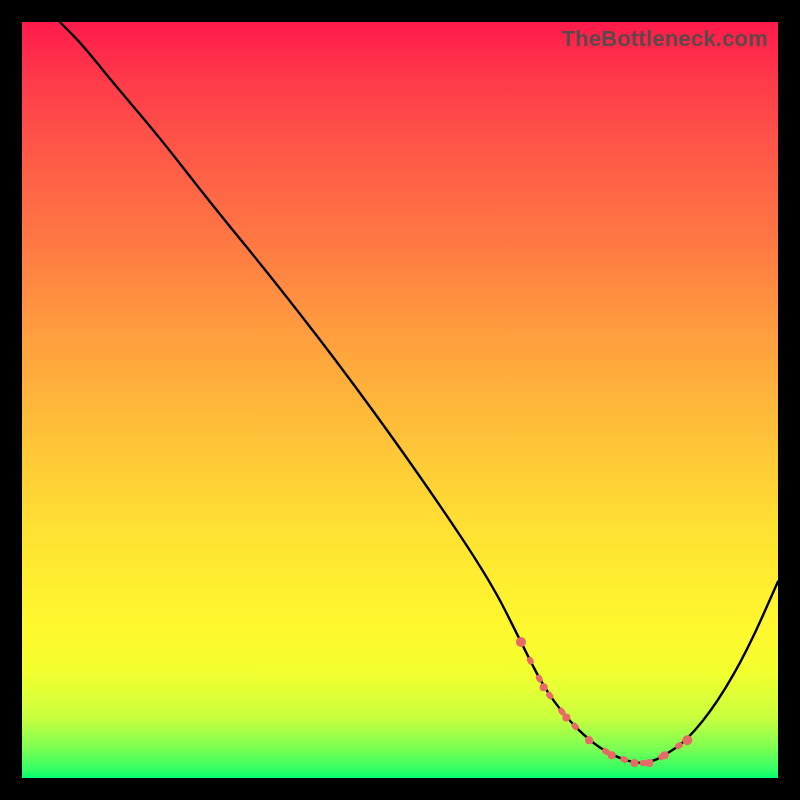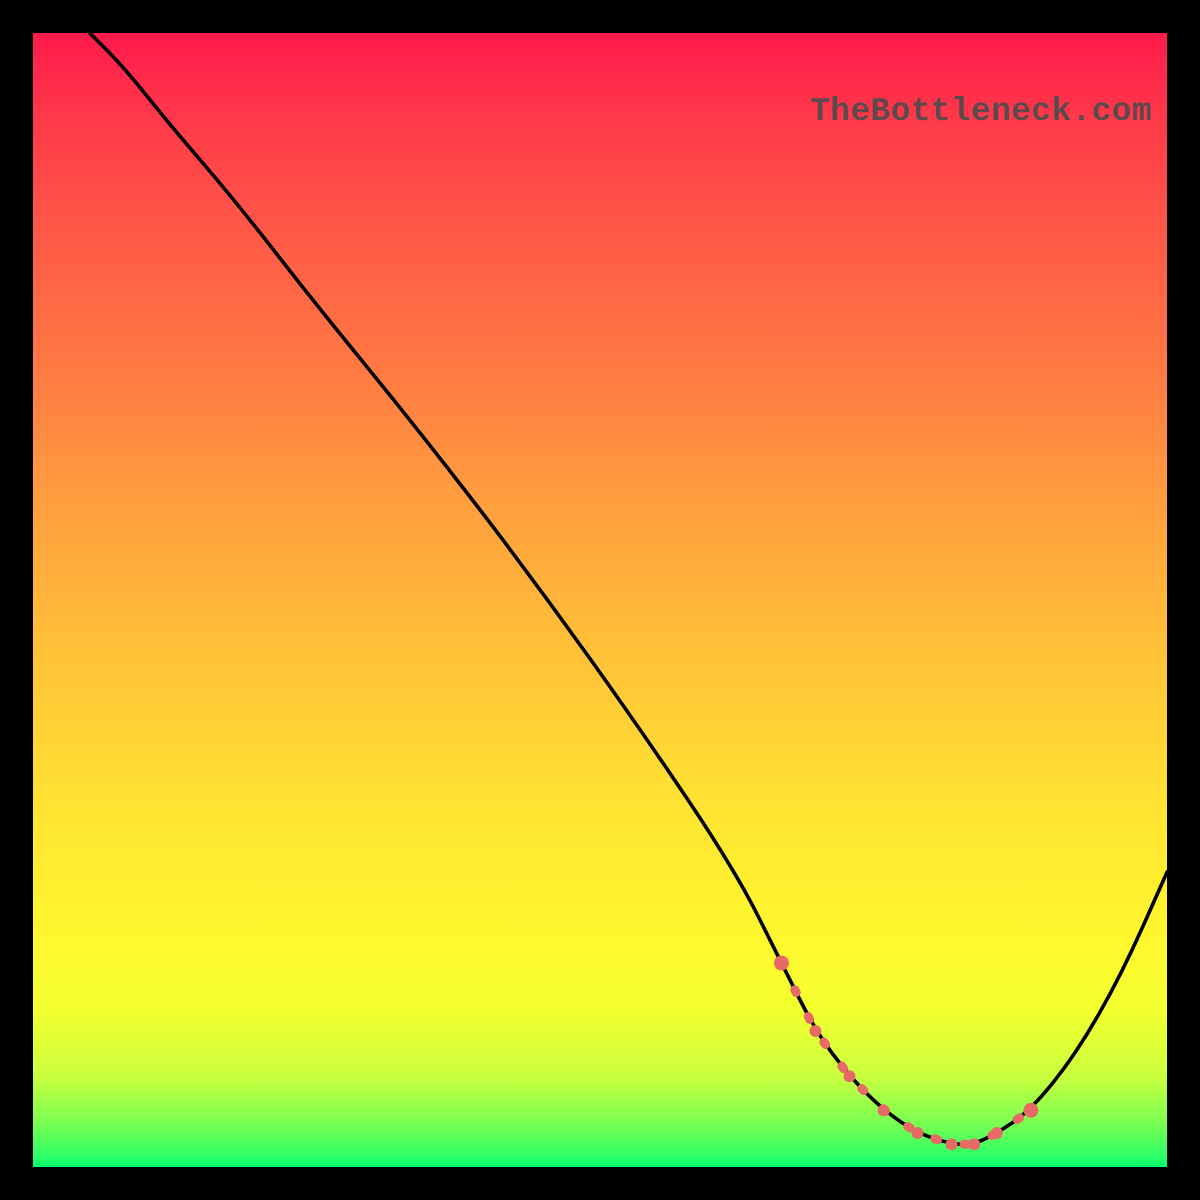--- a/index.html
+++ b/index.html
@@ -29,27 +29,26 @@
       #c9ff3e 92%,
       #7dff52 96%,
       #2fff66 99%,
       #00ff6e 100%
     );
   }
   .watermark {
     position: absolute;
     top: 4px;
     right: 10px;
-    font-family: Liberation Mono, monospace;
+    font-family: Liberation Sans, sans-serif;
     font-size: 22px;
     font-weight: 600;
     color: #4c4c4c;
     opacity: 0.9;
     letter-spacing: 0.2px;
-    margin-top: 36px;
   }
   svg.curve {
     position: absolute;
     left: 0;
     top: 0;
     width: 756px;
     height: 756px;
     overflow: visible;
   }
 </style>

